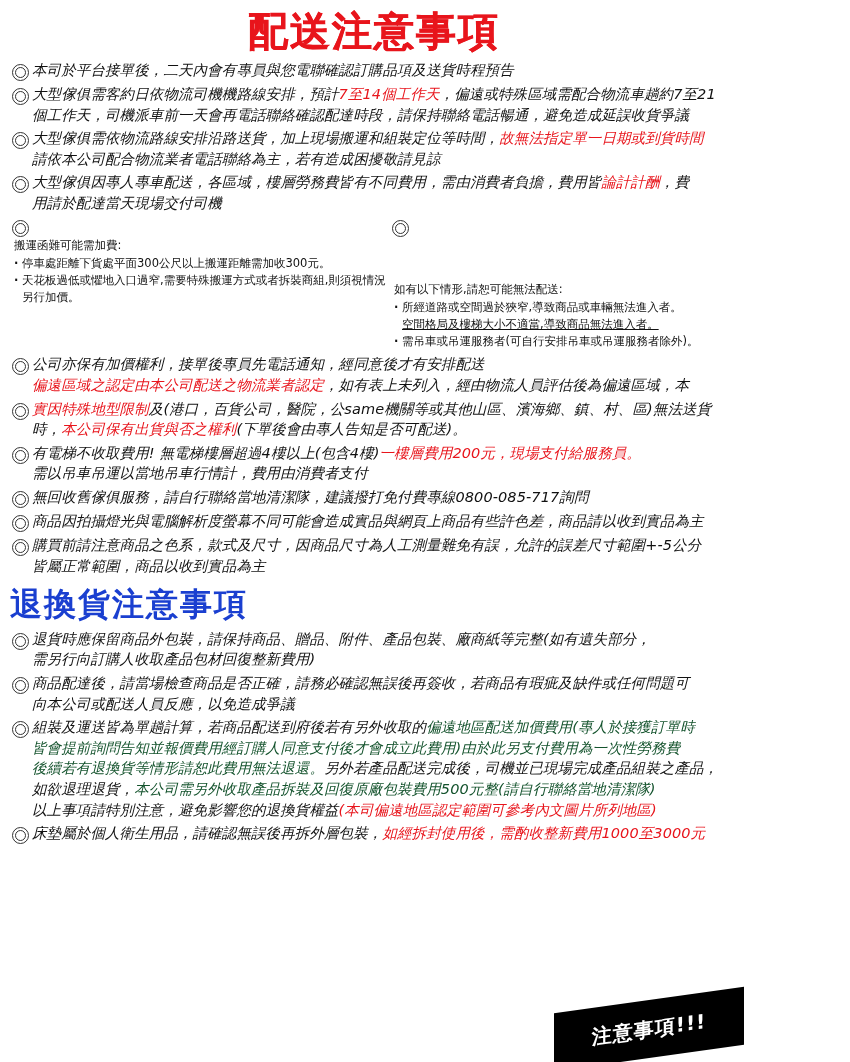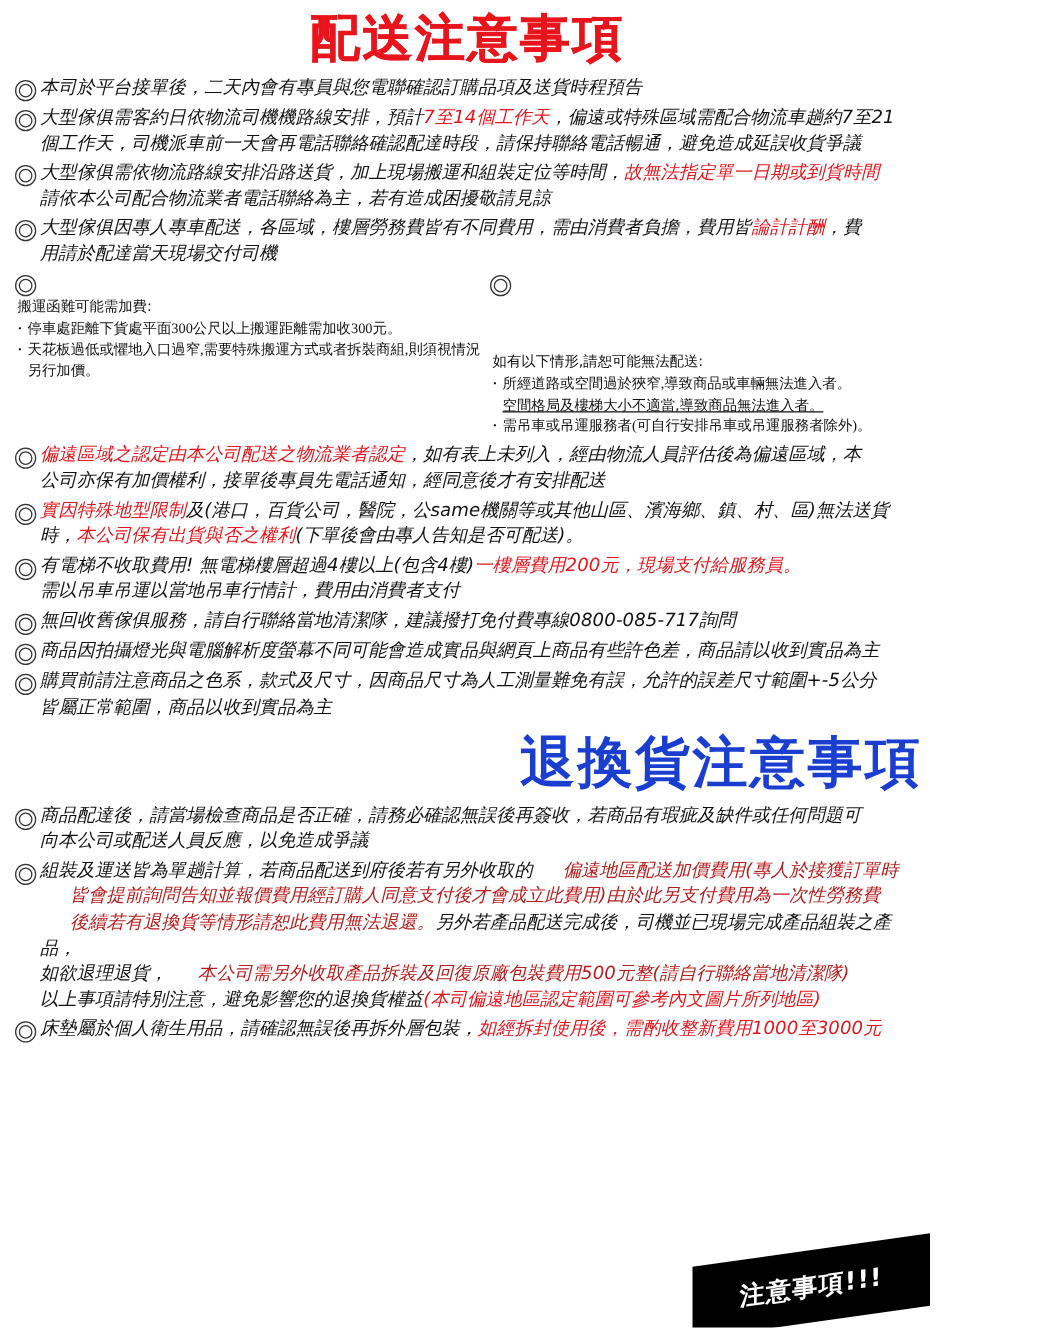--- a/index.html
+++ b/index.html
@@ -19,23 +19,23 @@
     text-align: center;
     color: #e8151c;
     font-size: 40px;
     font-weight: bold;
     letter-spacing: 2px;
     line-height: 1.15;
     margin: 4px 0 6px 0;
     -webkit-text-stroke: 0.5px #e8151c;
   }
   .title2 {
-    text-align: right;
+    text-align: left;
     color: #1a3fd0;
-    font-size: 44px;
+    font-size: 32px;
     font-weight: bold;
     letter-spacing: 2px;
     line-height: 1.15;
     margin: 10px 0 6px 0;
   }
 
   .row {
     display: flex;
     align-items: flex-start;
     margin: 0 0 3px 0;
@@ -64,39 +64,39 @@
     border: 1.4px solid #333;
     border-radius: 50%;
   }
   .txt {
     flex: 1 1 auto;
     font-size: 14.5px;
     line-height: 1.42;
     letter-spacing: 0.1px;
   }
   .red { color: #e8151c; }
-  .blue { color: #b91c1c; margin-left: 24px; }
+  .blue { color: #14532d; }
 
   .twocol {
     display: flex;
     margin: 2px 0 4px 0;
   }
   .twocol .col {
     display: flex;
     align-items: flex-start;
     flex-direction: column;
   }
   .twocol .colL { width: 380px; }
   .twocol .colR { flex: 1; gap: 44px; }
   .sub {
     font-size: 11.5px;
     line-height: 1.5;
     padding-left: 4px;
   }
-  .sub .item { text-indent: 0; padding-left: 8px; position: relative; font-family: Liberation Serif, serif; }
+  .sub .item { text-indent: 0; padding-left: 8px; position: relative; }
   .sub .item::before {
     content: "·";
     position: absolute;
     left: 0;
     font-weight: bold;
   }
   .sub .plain { padding-left: 8px; text-decoration: underline; }
 
   .stamp {
     position: absolute;
@@ -175,22 +175,22 @@
         <div class="item">需吊車或吊運服務者(可自行安排吊車或吊運服務者除外)。</div>
       </div>
     </div>
   </div>
 
   <div>
 
     <div class="row">
       <div class="bullet"></div>
       <div class="txt">
+        <div><span>公司亦保有加價權利，接單後專員先電話通知，經同意後才有安排配送</span></div>
         <div><span class="red">偏遠區域之認定由本公司配送之物流業者認定</span><span>，如有表上未列入，經由物流人員評估後為偏遠區域，本</span></div>
-        <div><span>公司亦保有加價權利，接單後專員先電話通知，經同意後才有安排配送</span></div>
       </div>
     </div>
 
     <div class="row">
       <div class="bullet"></div>
       <div class="txt">
         <div><span class="red">實因特殊地型限制</span><span>及(港口，百貨公司，醫院，公same機關等或其他山區、濱海鄉、鎮、村、區)無法送貨</span></div>
         <div><span>時，</span><span class="red">本公司保有出貨與否之權利</span><span>(下單後會由專人告知是否可配送)。</span></div>
       </div>
     </div>
@@ -224,20 +224,27 @@
         <div><span>皆屬正常範圍，商品以收到實品為主</span></div>
       </div>
     </div>
 
   </div>
 
   <div class="title2">退換貨注意事項</div>
 
   <div>
 
+    <div class="row">
+      <div class="bullet"></div>
+      <div class="txt">
+        <div><span>退貨時應保留商品外包裝，請保持商品、贈品、附件、產品包裝、廠商紙等完整(如有遺失部分，</span></div>
+        <div><span>需另行向訂購人收取產品包材回復整新費用)</span></div>
+      </div>
+    </div>
 
     <div class="row">
       <div class="bullet"></div>
       <div class="txt">
         <div><span>商品配達後，請當場檢查商品是否正確，請務必確認無誤後再簽收，若商品有瑕疵及缺件或任何問題可</span></div>
         <div><span>向本公司或配送人員反應，以免造成爭議</span></div>
       </div>
     </div>
 
     <div class="row">

